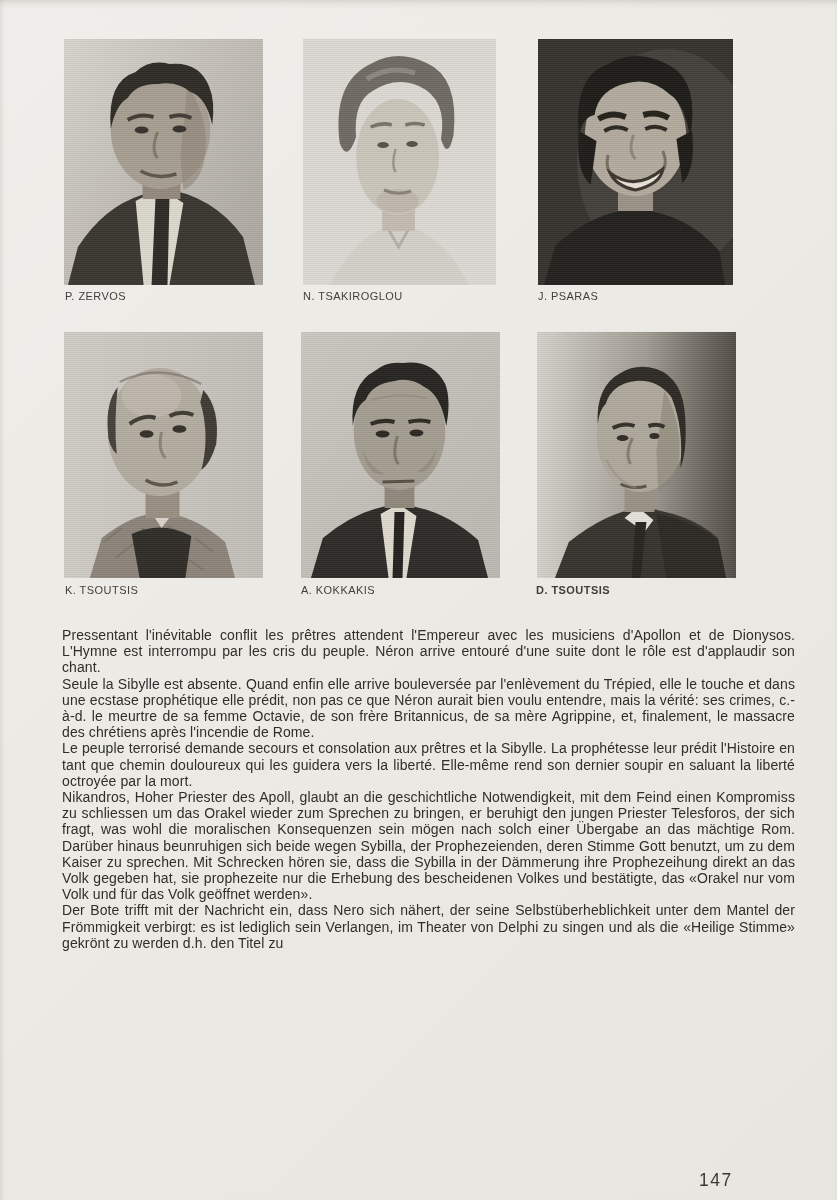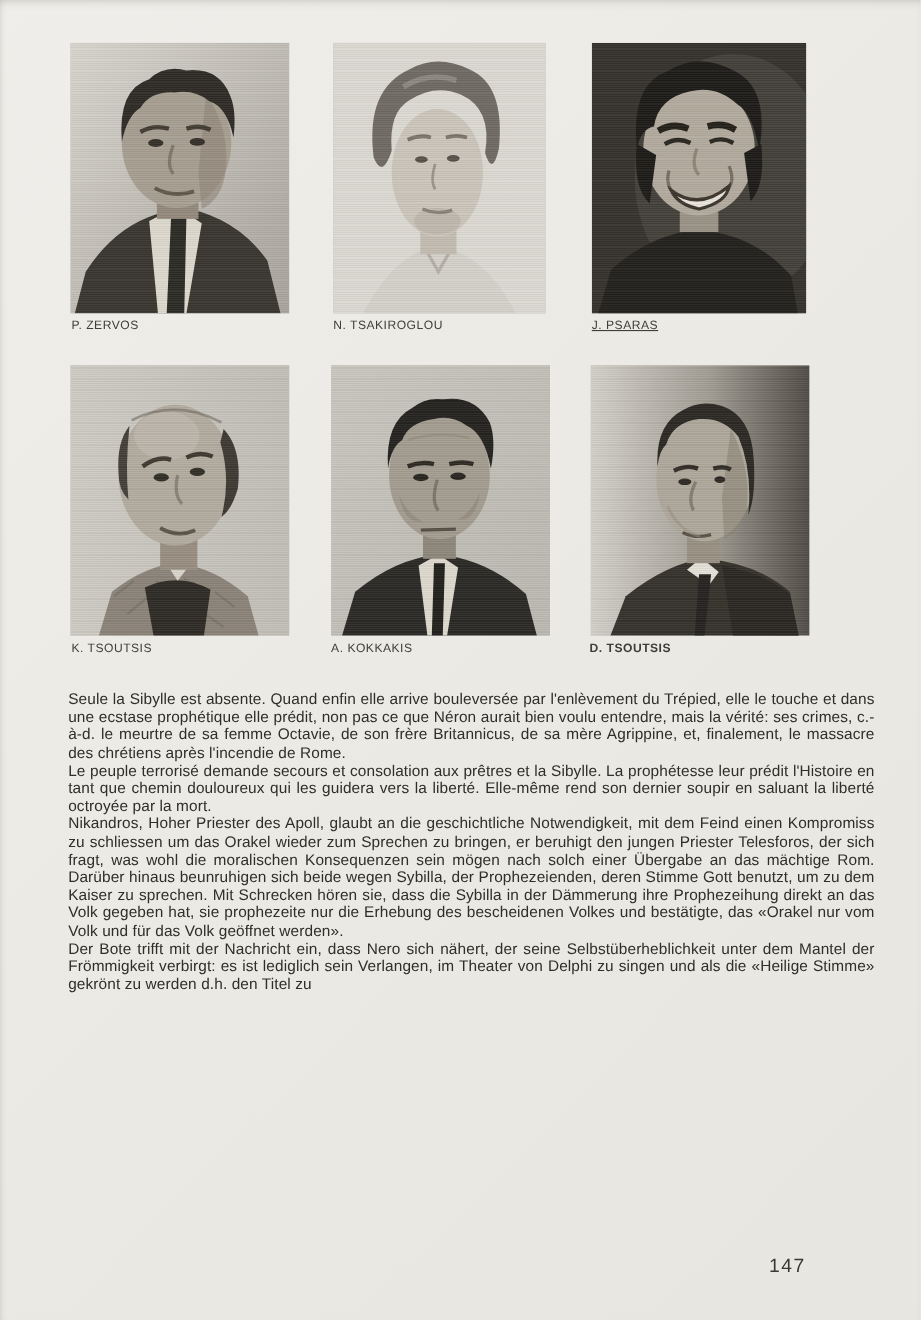--- a/index.html
+++ b/index.html
@@ -31,39 +31,39 @@
   .p3 { left: 538px; top: 39px;  width: 195px; height: 246px; }
   .p4 { left: 64px;  top: 332px; width: 199px; height: 246px; }
   .p5 { left: 301px; top: 332px; width: 199px; height: 246px; }
   .p6 { left: 537px; top: 332px; width: 199px; height: 246px; }
   .caption {
     position: absolute; font-size: 11px; letter-spacing: .45px;
     color: #403e3b; white-space: nowrap;
   }
   .c1 { left: 65px;  top: 290px; }
   .c2 { left: 303px; top: 290px; }
-  .c3 { left: 538px; top: 290px; text-decoration: underline; }
+  .c3 { left: 538px; top: 290px; }
   .c4 { left: 65px;  top: 584px; }
   .c5 { left: 301px; top: 584px; }
   .c6 { left: 536px; top: 584px; font-weight: bold; }
   .textblock {
     position: absolute; left: 62px; top: 627px; width: 733px;
     color: #2f2e2b;
   }
   .textblock p {
     margin: 0; font-size: 14px; line-height: 16.2px;
     text-align: justify; letter-spacing: .1px;
   }
   .heading {
     margin: 11px 0 8px 0; font-weight: bold; font-size: 15px;
     line-height: 17px; letter-spacing: .2px; color: #2a2927;
     text-align: left;
   }
   .pagenum {
-    position: absolute; left: 699px; top: 1140px;
+    position: absolute; left: 699px; top: 1170px;
     font-size: 17.5px; letter-spacing: 1.5px; color: #3a3937;
   }
 </style>
 </head>
 <body>
 
 <div class="page">
 
   <div class="photo p1">
     <svg viewBox="0 0 200 246" preserveAspectRatio="none" aria-hidden="true">
@@ -216,20 +216,21 @@
       <path d="M84 152 q12 6 26 2" stroke="#5a5348" stroke-width="3" fill="none"></path>
       <path d="M70 128 q10 22 30 28" stroke="#948c7e" stroke-width="2.5" fill="none" opacity=".5"></path>
     </svg>
   </div>
 
   <div class="caption c4">K. TSOUTSIS</div>
   <div class="caption c5">A. KOKKAKIS</div>
   <div class="caption c6">D. TSOUTSIS</div>
 
   <div class="textblock">
+    <p>Pressentant l'inévitable conflit les prêtres attendent l'Empereur avec les musiciens d'Apollon et de Dionysos. L'Hymne est interrompu par les cris du peuple. Néron arrive entouré d'une suite dont le rôle est d'applaudir son chant.</p>
     <p>Seule la Sibylle est absente. Quand enfin elle arrive bouleversée par l'enlèvement du Trépied, elle le touche et dans une ecstase prophétique elle prédit, non pas ce que Néron aurait bien voulu entendre, mais la vérité: ses crimes, c.-à-d. le meurtre de sa femme Octavie, de son frère Britannicus, de sa mère Agrippine, et, finalement, le massacre des chrétiens après l'incendie de Rome.</p>
     <p>Le peuple terrorisé demande secours et consolation aux prêtres et la Sibylle. La prophétesse leur prédit l'Histoire en tant que chemin douloureux qui les guidera vers la liberté. Elle-même rend son dernier soupir en saluant la liberté octroyée par la mort.</p>
     <p>Nikandros, Hoher Priester des Apoll, glaubt an die geschichtliche Notwendigkeit, mit dem Feind einen Kompromiss zu schliessen um das Orakel wieder zum Sprechen zu bringen, er beruhigt den jungen Priester Telesforos, der sich fragt, was wohl die moralischen Konsequenzen sein mögen nach solch einer Übergabe an das mächtige Rom. Darüber hinaus beunruhigen sich beide wegen Sybilla, der Prophezeienden, deren Stimme Gott benutzt, um zu dem Kaiser zu sprechen. Mit Schrecken hören sie, dass die Sybilla in der Dämmerung ihre Prophezeihung direkt an das Volk gegeben hat, sie prophezeite nur die Erhebung des bescheidenen Volkes und bestätigte, das «Orakel nur vom Volk und für das Volk geöffnet werden».</p>
     <p>Der Bote trifft mit der Nachricht ein, dass Nero sich nähert, der seine Selbstüberheblichkeit unter dem Mantel der Frömmigkeit verbirgt: es ist lediglich sein Verlangen, im Theater von Delphi zu singen und als die «Heilige Stimme» gekrönt zu werden d.h. den Titel zu</p>
   </div>
 
   <div class="pagenum">147</div>
 
 </div>
 

